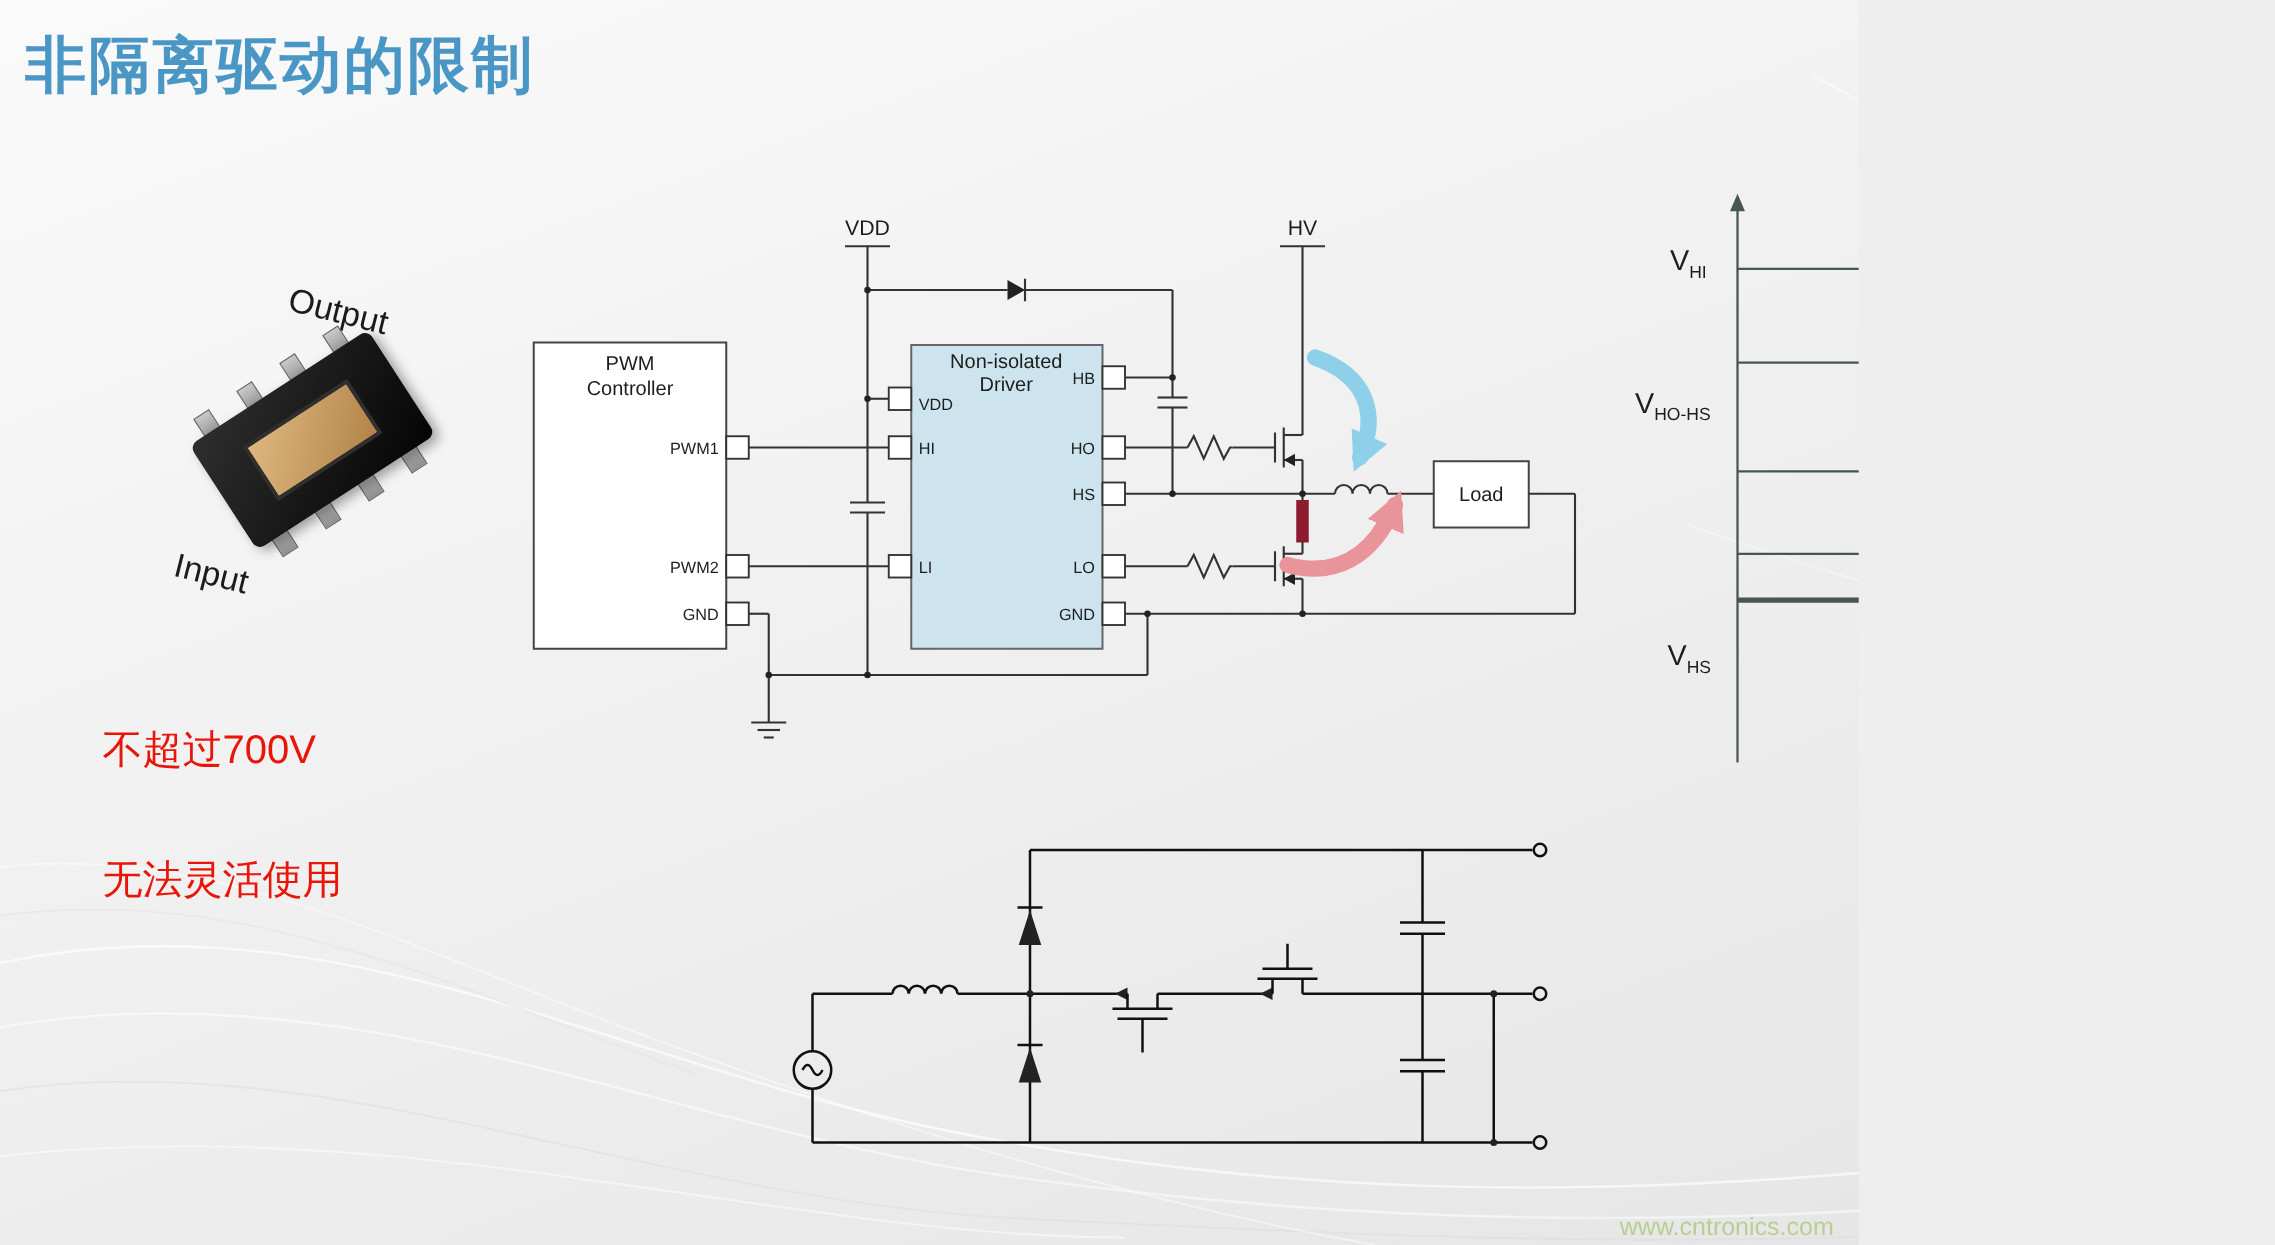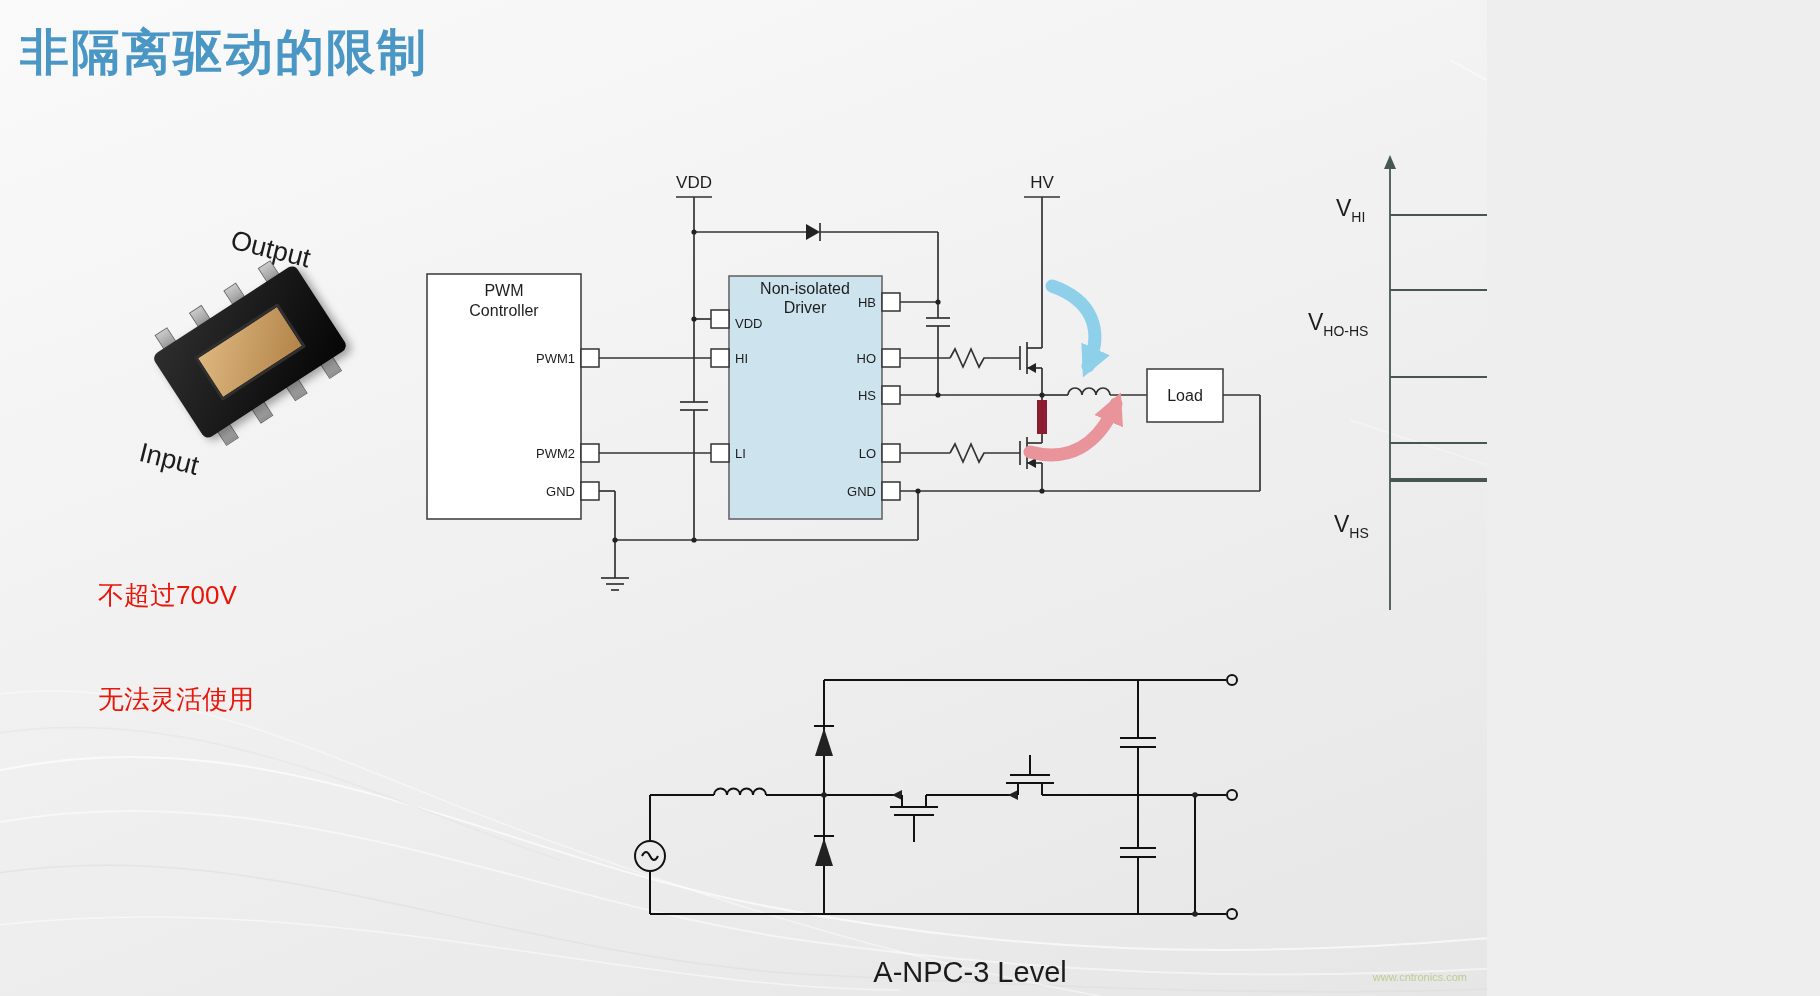--- a/index.html
+++ b/index.html
@@ -4,21 +4,21 @@
 <style>
   *{margin:0;padding:0;box-sizing:border-box}
   html,body{width:1820px;height:996px;}
   body{font-family:"Liberation Sans","DejaVu Sans",sans-serif;background:#eee;}
   .slide{position:relative;width:1487px;height:996px;overflow:hidden;
          background:linear-gradient(160deg,#fafafa 0%,#f1f1f1 45%,#e6e6e6 100%);}
   .decor{position:absolute;left:0;top:0;z-index:0;pointer-events:none}
   .page-title{position:absolute;left:20px;top:20px;font-size:49px;font-weight:bold;
               color:#4a97c6;z-index:2;letter-spacing:2px;white-space:nowrap}
   .limitations{position:absolute;left:82px;top:0;width:520px;height:996px;list-style:none;z-index:2}
-  .limitations li{position:absolute;left:16px;white-space:nowrap;font-size:26px;color:#ea1509}
+  .limitations li{position:absolute;left:0;white-space:nowrap;font-size:32px;color:#ea1509}
   .limitations li:nth-child(1){top:578px}
   .limitations li:nth-child(2){top:682px}
   .limitations li:nth-child(3){top:786px}
   .limitations li:nth-child(4){top:890px}
   
   .chip-wrap{position:absolute;left:135px;top:232px;width:255px;height:280px;z-index:2}
   .chip-label{position:absolute;font-size:27px;color:#1c1c1c;white-space:nowrap}
   .chip-label.out{left:95px;top:2px;transform:rotate(14deg)}
   .chip-label.in{left:4px;top:212px;transform:rotate(14deg)}
   .chip-body{position:absolute;left:30px;top:70px;width:170px;height:100px;transform:rotate(-33deg)}
@@ -30,21 +30,21 @@
   .pin{position:absolute;width:15px;height:22px;background:linear-gradient(#cwhite,#8f8f8f);
        background:linear-gradient(#c9c9c9,#8f8f8f);border:1px solid #6a6a6a}
   .pin.t{top:-16px}.pin.b{bottom:-16px}
   .pin.p1{left:14px}.pin.p2{left:55px}.pin.p3{left:96px}.pin.p4{left:137px}
   .diagram{position:absolute;z-index:1}
   #svg-driver{left:420px;top:150px}
   #svg-timing{left:1300px;top:150px}
   #svg-anpc{left:630px;top:670px}
   .anpc-label{position:absolute;left:840px;top:956px;width:260px;text-align:center;
               font-size:29px;color:#1b1b1b;z-index:2;white-space:nowrap}
-  .watermark{position:absolute;right:20px;top:971px;font-size:11px;color:#b9cf92;z-index:2}
+  .watermark{position:absolute;right:20px;top:971px;font-size:20px;color:#b9cf92;z-index:2}
   
   .wire{stroke:#333;stroke-width:1.7;fill:none}
   .wire2{stroke:#111;stroke-width:2;fill:none}
   .whitebox{fill:#ffffff;stroke:#444;stroke-width:1.6}
   .driverbox{fill:#cde4ee;stroke:#666;stroke-width:1.6}
   .pinbox{fill:#ffffff;stroke:#333;stroke-width:1.5}
   .boxtitle{font-size:16px;fill:#1d1d1d;text-anchor:middle}
   .pinlabel{font-size:13px;fill:#1d1d1d}
   .toplabel{font-size:17px;fill:#1d1d1d;text-anchor:middle}
   .fill{fill:#222;stroke:none}
@@ -337,16 +337,15 @@
       </g>
     </g>
 
     <g>
       <circle class="fill" cx="194" cy="125" r="2.8"></circle>
       <circle class="fill" cx="565" cy="125" r="2.8"></circle>
       <circle class="fill" cx="565" cy="244" r="2.8"></circle>
     </g>
   </svg>
 
-  <div class="anpc-label">A-NPC-3 Level</div>
 
   <div class="watermark">www.cntronics.com</div>
 </div>
 
 </body></html>

